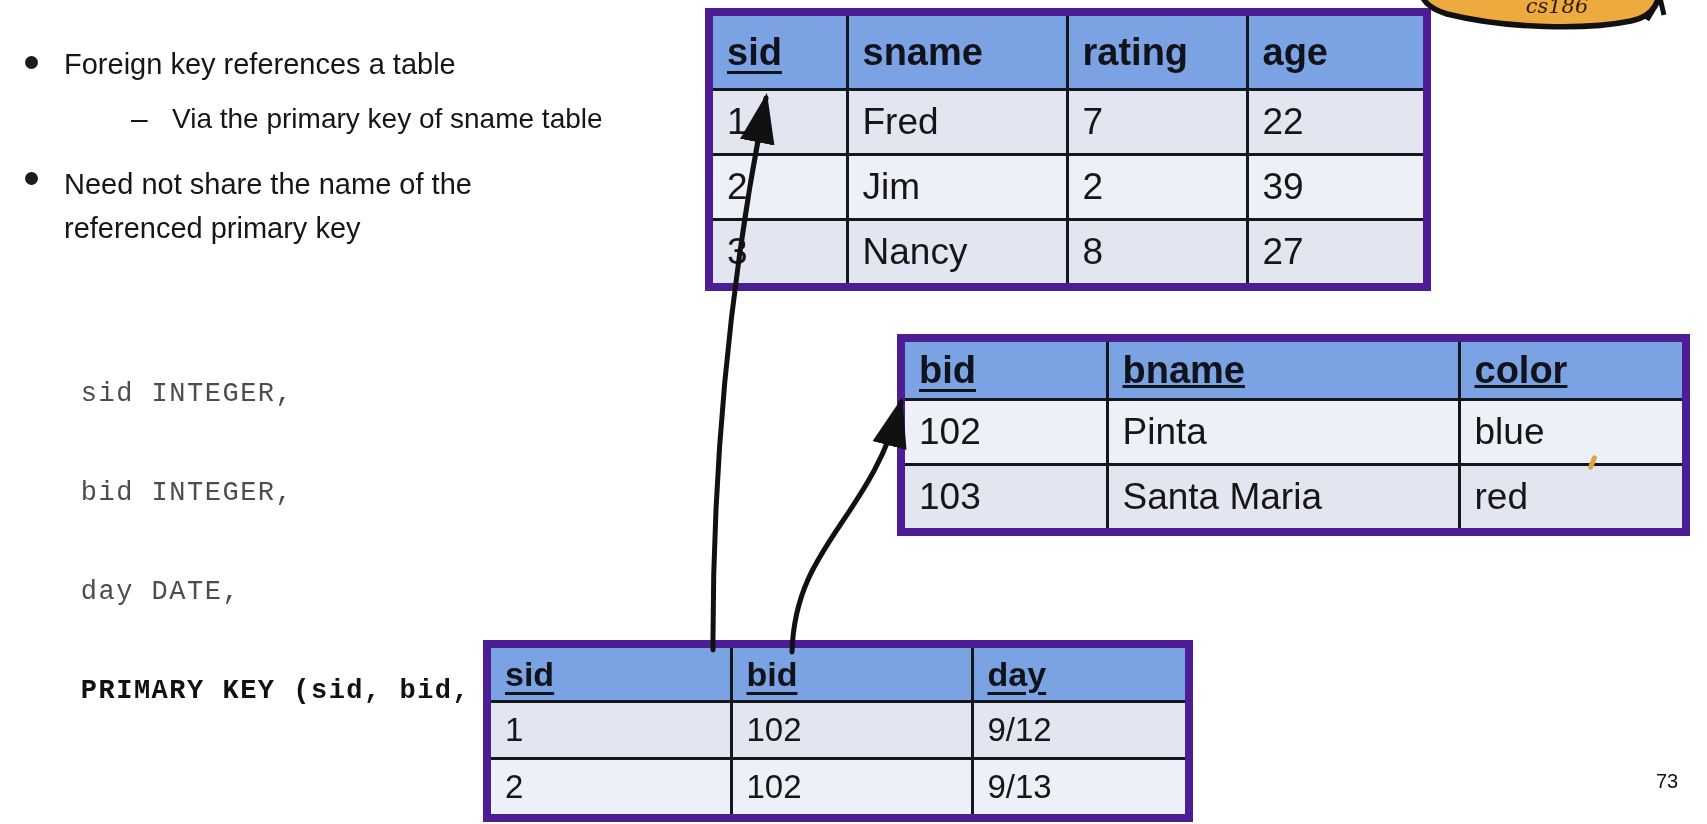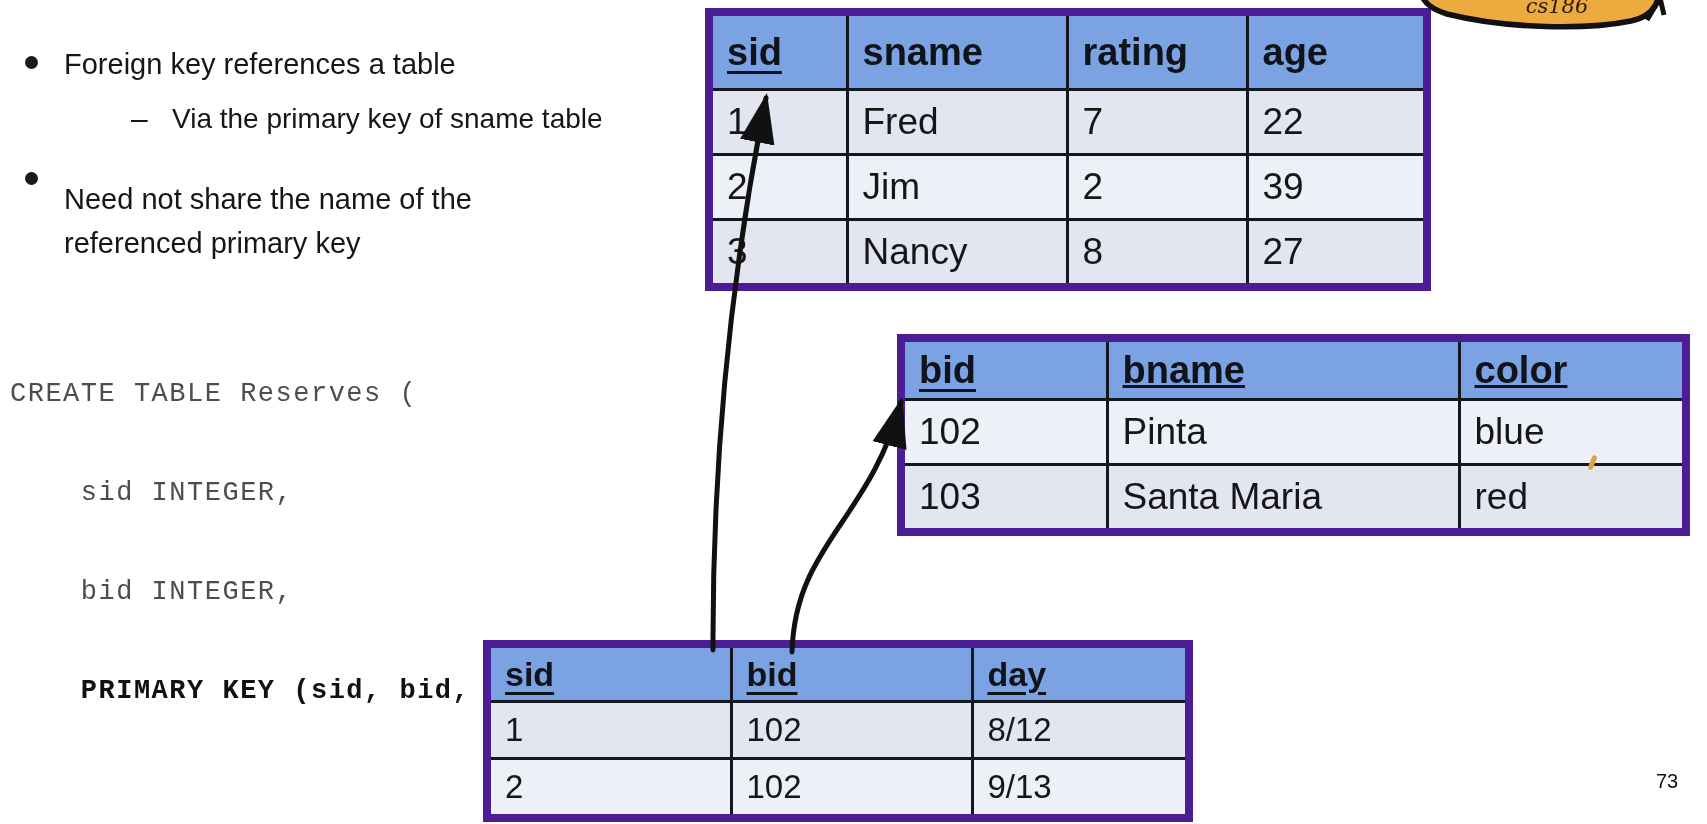--- a/index.html
+++ b/index.html
@@ -7,21 +7,21 @@
     position:relative;width:1707px;height:824px;background:#ffffff;
     overflow:hidden;font-family:"Liberation Sans",sans-serif;color:#161616;
   }
   
   .bullet-dot{position:absolute;width:13px;height:13px;border-radius:50%;background:#1b1b1b;}
   .dot1{left:25px;top:56px;}
   .dot2{left:25px;top:172px;}
   .b1{position:absolute;left:64px;top:46px;font-size:29px;line-height:36px;white-space:nowrap;}
   .sub-dash{position:absolute;left:131px;top:102px;font-size:30px;}
   .sub1{position:absolute;left:172px;top:103px;font-size:28px;white-space:nowrap;}
-  .b2{position:absolute;left:64px;top:162px;font-size:29px;line-height:44px;width:480px;margin-top:15px;}
+  .b2{position:absolute;left:64px;top:162px;font-size:29px;line-height:44px;width:480px;}
   
   .sql{position:absolute;left:10px;top:312px;font-family:"Liberation Mono",monospace;
        font-size:27px;line-height:33px;letter-spacing:1.5px;white-space:pre;}
   .sql .plain{color:#4d4d4d;font-weight:400;}
   .sql .bold{color:#111;font-weight:700;}
   
   table.dtable{position:absolute;border-collapse:collapse;table-layout:fixed;
     border:8px solid #4c1d95;background:#fff;}
   .dtable th,.dtable td{border:3px solid #14171f;padding:0 0 0 14px;text-align:left;vertical-align:middle;
     overflow:hidden;white-space:nowrap;}
@@ -52,23 +52,23 @@
 <div class="slide">
 
   <span class="bullet-dot dot1"></span>
   <div class="b1">Foreign key references a table</div>
   <div class="sub-dash">–</div>
   <div class="sub1">Via the primary key of sname table</div>
   <span class="bullet-dot dot2"></span>
   <div class="b2">Need not share the name of the referenced primary key</div>
 
   <div class="sql">
-    <div class="plain">CREATE TABLE Reserves (</div>
     <div class="plain">    sid INTEGER,</div>
     <div class="plain">    bid INTEGER,</div>
+    <div class="plain">    day DATE,</div>
     <div class="bold">    PRIMARY KEY (sid, bid, day),</div>
     
     
     
     
   </div>
 
   <table class="dtable sailors">
     <colgroup>
         <col style="width:138px">
@@ -137,21 +137,21 @@
       </colgroup>
     <tbody>
         <tr>
       <th class="key">sid</th>
       <th class="key">bid</th>
       <th class="key">day</th>
     </tr>
     <tr class="dark">
       <td>1</td>
       <td>102</td>
-      <td>8/12</td>
+      <td>9/12</td>
     </tr>
     <tr class="light">
       <td>2</td>
       <td>102</td>
       <td>9/13</td>
     </tr>
   </tbody>
     </table>
 
   <svg class="badge" viewBox="0 0 300 70">

